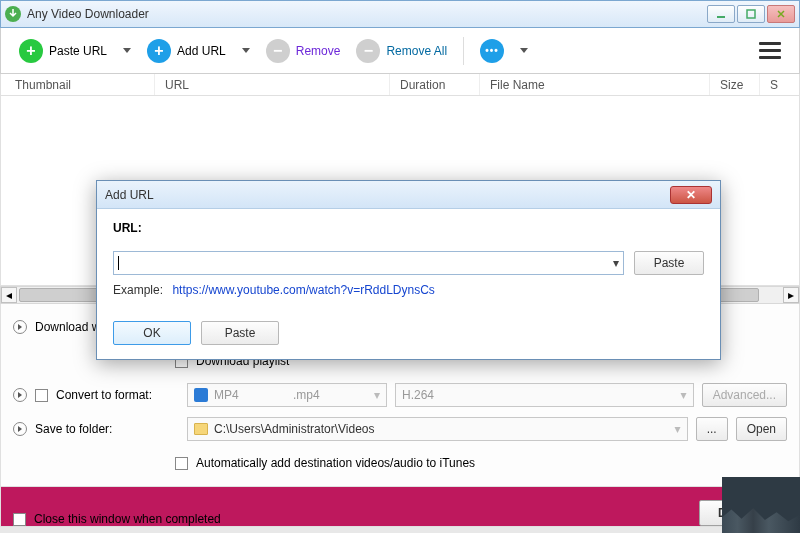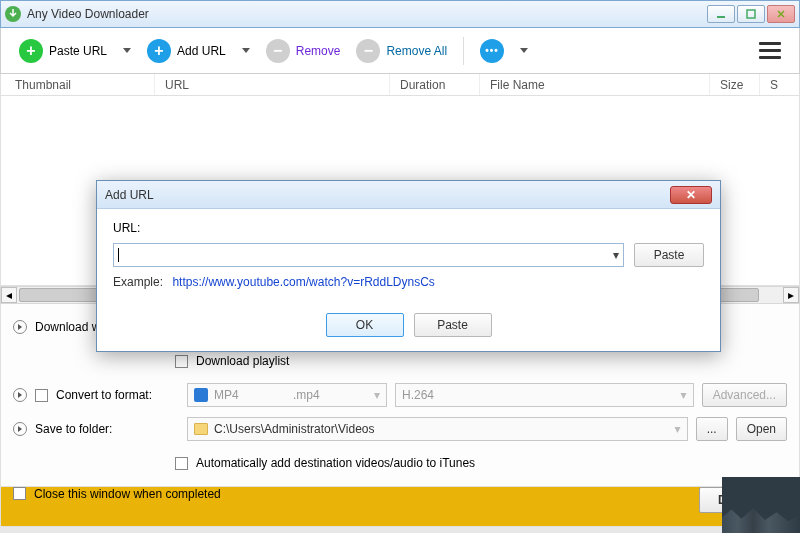--- a/index.html
+++ b/index.html
@@ -32,36 +32,36 @@
 .expander{width:14px;height:14px;border:1px solid #888;border-radius:50%;display:flex;align-items:center;justify-content:center}
 .expander::after{content:"";width:0;height:0;border-top:3px solid transparent;border-bottom:3px solid transparent;border-left:4px solid #555}
 .chk{width:13px;height:13px;border:1px solid #888;background:#fff;flex:none}
 .labelcol{width:140px;display:flex;align-items:center;gap:8px}
 .combo{flex:1;height:24px;border:1px solid #c8c8c8;background:#fafafa;display:flex;align-items:center;padding:0 6px;color:#999;gap:6px}
 .combo .dda{margin-left:auto;color:#bbb}
 .fileicon{width:14px;height:14px;background:#2b7bd6;border-radius:2px;position:relative}
 .foldericon{width:14px;height:12px;background:#f6d679;border:1px solid #d8b34e;border-radius:1px}
 .btn{height:24px;padding:0 10px;border:1px solid #b8b8b8;background:linear-gradient(#fdfdfd,#ececec);border-radius:2px;color:#333;display:flex;align-items:center}
 .btn.disabled{color:#aaa}
-.footer{height:40px;background:#eab308;border:1px solid #e0e0e0;border-top:none;display:flex;align-items:flex-start;padding:0 12px;gap:8px}
+.footer{height:40px;background:#be185d;border:1px solid #e0e0e0;border-top:none;display:flex;align-items:flex-end;padding:0 12px;gap:8px}
 .footer .dlbtn{margin-left:auto;padding:0 18px;font-weight:bold;height:26px;border:1px solid #a0a0a0;background:linear-gradient(#fdfdfd,#e8e8e8)}
 .overlay{position:absolute;left:0;top:0;width:800px;height:533px;pointer-events:none}
 .dialog{position:absolute;left:96px;top:180px;width:625px;background:#fff;border:1px solid #6a8fb5;box-shadow:0 4px 20px rgba(0,0,0,.35);pointer-events:auto}
 .dlg-title{height:28px;background:linear-gradient(#eaf3fc,#d3e5f7);border-bottom:1px solid #b5cee6;display:flex;align-items:center;padding:0 8px;color:#333}
 .dlg-title .closebtn{margin-left:auto;width:42px;height:18px;background:linear-gradient(#e88,#c54);border:1px solid #a33;border-radius:3px;display:flex;align-items:center;justify-content:center;color:#fff;font-weight:bold}
 .dlg-body{padding:12px 16px 14px 16px}
-.dlg-body .lbl{font-weight:normal;margin-bottom:8px}
+.dlg-body .lbl{font-weight:bold;margin-bottom:16px}
 .urlrow{display:flex;gap:10px;align-items:center}
 .urlinput{flex:1;height:24px;border:1px solid #9db9d6;background:#fff;display:flex;align-items:center;padding:0 4px;position:relative}
 .urlinput .dda{margin-left:auto;color:#444}
 .cursor{width:1px;height:14px;background:#000;animation:blink 1s step-end infinite}
 @keyframes blink{50%{opacity:0}}
 .example{margin-top:8px;color:#333}
 .example .link{color:#1646d0;margin-left:6px}
-.dlg-btns{display:flex;justify-content:center;gap:10px;margin-top:24px}
+.dlg-btns{display:flex;justify-content:flex-start;gap:10px;margin-top:24px}
 .dlg-btns .btn{width:78px;justify-content:center}
 .dlg-btns .btn.primary{border:1px solid #3d9be8;background:linear-gradient(#f4faff,#dceefb)}
 .thumbimg{position:absolute;right:0;bottom:0;width:78px;height:56px;background:#2e3a44}
 .thumbimg::after{content:"";position:absolute;left:0;right:0;bottom:0;height:26px;background:linear-gradient(90deg,#3c4a55 0,#4a5862 20%,#364049 40%,#4a5862 60%,#2e3a44 100%);clip-path:polygon(0 40%,12% 10%,25% 45%,40% 5%,55% 50%,70% 20%,85% 55%,100% 30%,100% 100%,0 100%)}
 </style>
 </head>
 <body>
 
 <div class="titlebar">
   <div class="appicon">

